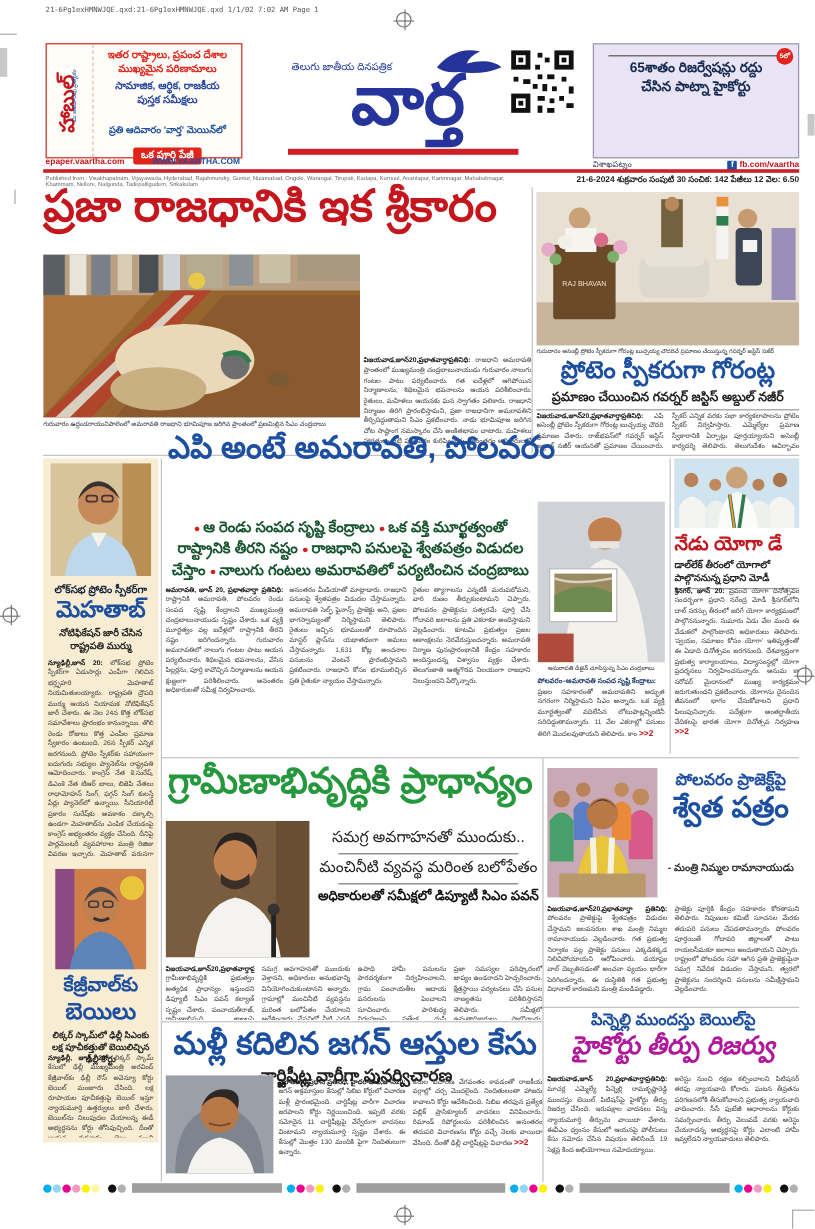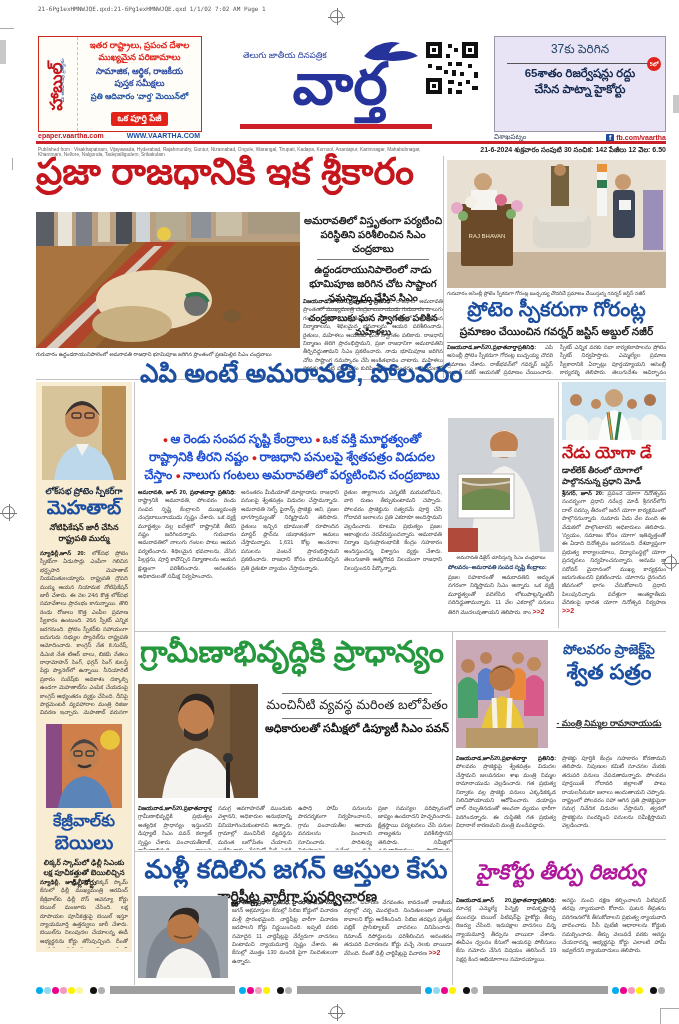--- a/index.html
+++ b/index.html
@@ -55,21 +55,21 @@
   <div class="abs" style="left:38px;top:36px;width:162px;height:94px;border:1.5px solid #d0271e;display:flex;background:#fffdf8;">
     <div style="width:38px;position:relative;border-right:1px dashed #e0b9a8;">
       <div style="position:absolute;left:-26px;top:38px;transform:rotate(-90deg);transform-origin:center;width:90px;text-align:center;font-size:17px;font-weight:bold;color:#c4161c;">హాబుల్</div>
       <div style="position:absolute;left:-12px;top:40px;transform:rotate(-90deg);transform-origin:center;width:70px;text-align:center;font-size:5px;color:#1d4fa1;font-style:italic;">మీ ఆదివారపు ప్రత్యేకం</div>
     </div>
     <div style="flex:1;text-align:center;padding-top:3px;line-height:1.35;">
       <div style="font-size:8.6px;font-weight:bold;color:#e2231a;">ఇతర రాష్ట్రాలు, ప్రపంచ దేశాల</div>
       <div style="font-size:8.6px;font-weight:bold;color:#e2231a;">ముఖ్యమైన పరిణామాలు</div>
       <div style="font-size:8.6px;font-weight:bold;color:#2847a0;margin-top:3px;">సామాజిక, ఆర్థిక, రాజకీయ</div>
       <div style="font-size:8.6px;font-weight:bold;color:#2847a0;">పుస్తక సమీక్షలు</div>
-      <div style="font-size:8px;font-weight:bold;color:#1d4fa1;margin-top:3px;">ప్రతి ఆదివారం 'వార్త' మెయిన్‌లో</div>
+      <div style="font-size:8px;font-weight:bold;color:#1d4fa1;margin-top:15px;">ప్రతి ఆదివారం 'వార్త' మెయిన్‌లో</div>
       <div style="margin-top:2px;"><span class="chip" style="font-size:8.5px;font-weight:bold;">ఒక పూర్తి పేజీ</span></div>
     </div>
   </div>
   <div class="abs" style="left:38px;top:132px;width:162px;display:flex;justify-content:space-between;">
     <span style="font-size:7px;font-weight:bold;color:#c4161c;">epaper.vaartha.com</span>
     <span style="font-size:7px;font-weight:bold;color:#1d4fa1;">WWW.VAARTHA.COM</span>
   </div>
 
   <div class="abs" style="left:243px;top:50px;font-size:8.5px;color:#2038a0;">తెలుగు జాతీయ దినపత్రిక</div>
   <svg class="abs" style="left:360px;top:36px;" width="62" height="28" viewBox="0 0 62 28">
@@ -109,21 +109,20 @@
         <rect x="6" y="42" width="8" height="8"></rect>
       </g>
     <g fill="#111">
         <rect x="8" y="8" width="4" height="4"></rect>
         <rect x="44" y="8" width="4" height="4"></rect>
         <rect x="8" y="44" width="4" height="4"></rect>
       </g>
   </svg>
 
   <div class="abs" style="left:494px;top:36px;width:172px;height:96px;background:#e9e4f5;border:1px solid #9a95a8;text-align:center;padding-top:5px;box-sizing:border-box;">
-    <div style="font-size:12px;color:#24456b;">37కు పెరిగిన</div>
     <div style="position:relative;border-top:1.5px solid #555;margin:4px 12px 3px 12px;">
       <span style="position:absolute;right:-8px;top:-7px;width:14px;height:14px;background:#e2231a;color:#fff;border-radius:50%;font-size:5.5px;line-height:14px;font-weight:bold;display:inline-block;">5లో</span>
     </div>
     <div style="font-size:11.5px;font-weight:bold;color:#13294f;">65శాతం రిజర్వేషన్లు రద్దు</div>
     <div style="font-size:11.5px;font-weight:bold;color:#13294f;">చేసిన పాట్నా హైకోర్టు</div>
   </div>
   <div class="abs" style="left:494px;top:133px;width:172px;display:flex;justify-content:space-between;align-items:center;">
     <span style="font-size:7px;color:#34435a;">విశాఖపట్నం</span>
     <span style="font-size:7px;font-weight:bold;color:#c4161c;">
       <span class="fbicon">f</span>
@@ -160,27 +159,20 @@
       <path d="M10,136 L118,34 L126,34 L22,136 Z" fill="#d8cfc0"></path>
       <ellipse cx="118" cy="88" rx="58" ry="30" fill="#ead9b8"></ellipse>
       <ellipse cx="96" cy="112" rx="40" ry="18" fill="#c9b083"></ellipse>
       <circle cx="160" cy="92" r="12" fill="#6e6e6e"></circle>
       <path d="M150,84 Q166,78 172,90" stroke="#2f7d4f" stroke-width="4" fill="none"></path>
       <ellipse cx="196" cy="104" rx="9" ry="6" fill="#7a5a34"></ellipse>
     </svg>
   </div>
   <div class="abs cap" style="left:36px;top:351px;width:266px;">గురువారం ఉద్దండరాయునిపాలెంలో అమరావతి రాజధాని భూమిపూజ జరిగిన ప్రాంతంలో ప్రణమిల్లిన సిఎం చంద్రబాబు</div>
 
-  <div class="abs ctr" style="left:303px;top:214px;width:140px;">
-    <div class="deckline" style="font-size:10px;line-height:1.4;">అమరావతిలో విస్తృతంగా పర్యటించి పరిస్థితిని పరిశీలించిన సిఎం చంద్రబాబు</div>
-    <div class="rule" style="margin:3px 14px;"></div>
-    <div class="deckline" style="font-size:10px;line-height:1.4;">ఉద్దండరాయునిపాలెంలో నాడు భూమిపూజ జరిగిన చోట సాష్టాంగ నమస్కారం చేసిన సిఎం</div>
-    <div class="rule" style="margin:3px 14px;"></div>
-    <div class="deckline" style="font-size:9.5px;">చంద్రబాబుకు ఘన స్వాగతం పలికిన మహిళలు</div>
-  </div>
   <div class="abs tiny" style="left:303px;top:297px;width:140px;height:76px;">
     <span class="dl">విజయవాడ,జూన్20,ప్రభాతవార్తాప్రతినిధి:</span>
     <span>రాజధాని అమరావతి ప్రాంతంలో ముఖ్యమంత్రి చంద్రబాబునాయుడు గురువారం నాలుగు గంటల పాటు పర్యటించారు. గత ఐదేళ్లలో ఆగిపోయిన నిర్మాణాలను, శిథిలమైన భవనాలను ఆయన పరిశీలించారు. రైతులు, మహిళలు ఆయనకు ఘన స్వాగతం పలికారు. రాజధాని నిర్మాణం తిరిగి ప్రారంభిస్తామని, ప్రజా రాజధానిగా అమరావతిని తీర్చిదిద్దుతామని సిఎం ప్రకటించారు. నాడు భూమిపూజ జరిగిన చోట సాష్టాంగ నమస్కారం చేసి అంకితభావం చాటారు. మహిళలు హారతులు పట్టి పూలవర్షం కురిపించారు. అనంతరం అధికారులతో సమీక్ష నిర్వహించి పనుల పురోగతిపై ఆరా తీశారు. మౌలిక వసతుల పనులు త్వరలో ప్రారంభమవుతాయని ఆయన</span>
     
   </div>
 
   <div class="vline" style="left:443px;top:156px;height:222px;"></div>
 
   <div class="photo" style="left:447px;top:160px;width:219px;height:128px;">
     <svg width="219" height="128" viewBox="0 0 219 128">
@@ -265,21 +257,21 @@
   <div class="abs hl-blue ctr" style="left:38px;top:812px;width:92px;font-size:16px;">కేజ్రీవాల్‌కు</div>
   <div class="abs hl-blue ctr" style="left:38px;top:832px;width:92px;font-size:19px;">బెయిలు</div>
   <div class="abs ctr" style="left:40px;top:858px;width:88px;font-size:7.3px;font-weight:bold;color:#222;line-height:1.35;">లిక్కర్ స్కామ్‌లో ఢిల్లీ సిఎంకు లక్ష పూచీకత్తుతో బెయిలిచ్చిన ఢిల్లీ కోర్టు</div>
   <div class="abs tiny" style="left:40px;top:878px;width:88px;height:70px;">
     <span class="dl">న్యూఢిల్లీ, జూన్ 20:</span>
     <span>లిక్కర్ స్కామ్ కేసులో ఢిల్లీ ముఖ్యమంత్రి అరవింద్ కేజ్రీవాల్‌కు ఢిల్లీ రౌస్ అవెన్యూ కోర్టు బెయిల్ మంజూరు చేసింది. లక్ష రూపాయల పూచీకత్తుపై బెయిల్ ఇస్తూ న్యాయమూర్తి ఉత్తర్వులు జారీ చేశారు. బెయిల్‌ను నిలుపుదల చేయాలన్న ఈడీ అభ్యర్థనను కోర్టు తోసిపుచ్చింది. దీంతో ఆయన శుక్రవారం జైలు నుంచి విడుదలయ్యే అవకాశం ఉంది. తీర్పుపై ఈడీ హైకోర్టును ఆశ్రయించనున్నట్లు తెలుస్తోంది. 80 రోజుల అనంతరం కేజ్రీవాల్ బెయిల్ మంజూరు కావడంతో ఆప్ శ్రేణులు హర్షం వ్యక్తం చేశాయి.</span>
     
   </div>
 
   <div class="abs hl-blue" style="left:140px;top:359px;width:416px;font-size:26px;line-height:1.1;">ఎపి అంటే అమరావతి, పోలవరం</div>
-  <div class="abs ctr" style="left:140px;top:431px;width:304px;font-size:12.3px;line-height:1.45;color:#1d4ed8;font-weight:bold;font-family:Liberation Serif, serif;">
+  <div class="abs ctr" style="left:140px;top:431px;width:304px;font-size:12.3px;line-height:1.45;color:#14532d;font-weight:bold;">
     <span class="bullet-item">ఆ రెండు సంపద సృష్టి కేంద్రాలు</span>
     <span class="bullet-item">ఒక వక్తి మూర్ఖత్వంతో రాష్ట్రానికి తీరని నష్టం</span>
     <span class="bullet-item">రాజధాని పనులపై శ్వేతపత్రం విడుదల చేస్తాం</span>
     <span class="bullet-item">నాలుగు గంటలు అమరావతిలో పర్యటించిన చంద్రబాబు</span>
   </div>
 
   <div class="photo" style="left:448px;top:418px;width:106px;height:134px;">
     <svg width="106" height="134" viewBox="0 0 106 134">
       <rect width="106" height="134" fill="#cfd3d8"></rect>
       <circle cx="56" cy="26" r="14" fill="#c08050"></circle>
@@ -350,20 +342,21 @@
         <rect x="92" width="28" height="114" fill="#6a4e33"></rect>
       <circle cx="58" cy="34" r="18" fill="#c08050"></circle>
       <path d="M40,30 Q44,8 62,10 Q78,12 76,32 Q72,18 58,16 Q46,16 40,30 Z" fill="#2a2422"></path>
       <path d="M46,44 Q58,56 70,44 L70,52 Q58,62 46,52 Z" fill="#3a2e28"></path>
       <path d="M24,114 Q30,70 58,64 Q90,70 96,114 Z" fill="#f4f3ef"></path>
       <rect x="88" y="78" width="4" height="36" fill="#222"></rect>
         <circle cx="90" cy="74" r="5" fill="#333"></circle>
     </svg>
   </div>
   <div class="abs ctr" style="left:262px;top:690px;width:190px;">
+    <div style="font-size:13px;color:#222;">సమగ్ర అవగాహనతో ముందుకు..</div>
     <div class="rule" style="margin:3px 20px;"></div>
     <div style="font-size:13px;color:#222;">మంచినీటి వ్యవస్థ మరింత బలోపేతం</div>
     <div class="rule" style="margin:3px 20px;"></div>
     <div style="font-size:11px;font-weight:bold;color:#111;">అధికారులతో సమీక్షలో డిప్యూటీ సిఎం పవన్</div>
   </div>
   <div class="abs tiny" style="left:138px;top:804px;width:74px;height:46px;">
     <span class="dl">విజయవాడ,జూన్20,ప్రభాతవార్తాప్రతినిధి:</span>
     <span>గ్రామీణాభివృద్ధికి ప్రభుత్వం అత్యధిక ప్రాధాన్యం ఇస్తుందని డిప్యూటీ సిఎం పవన్ కల్యాణ్ స్పష్టం చేశారు. పంచాయతీరాజ్, గ్రామీణాభివృద్ధి శాఖలపై సచివాలయంలో ఆయన సమీక్ష నిర్వహించారు. ప్రతి శాఖపై సమగ్ర అధ్యయనం చేస్తున్నానని తెలిపారు.</span>
   </div>
   <div class="abs tiny" style="left:218px;top:804px;width:74px;height:46px;">
@@ -393,22 +386,22 @@
           <path d="M54,34 Q62,22 70,34 L70,60 L54,60 Z" fill="#e88a3a"></path>
       </g>
       <circle cx="46" cy="38" r="13" fill="#b97848"></circle>
       <path d="M34,34 Q46,20 58,34 Q52,26 46,26 Q40,26 34,34 Z" fill="#3c3430"></path>
       <path d="M22,108 Q28,60 46,56 Q66,60 72,108 Z" fill="#e8c53a"></path>
       <path d="M38,58 L40,108 M54,58 L52,108" stroke="#f6f2e2" stroke-width="5" fill="none"></path>
       <rect x="10" y="88" width="72" height="20" fill="#b89a6a"></rect>
     </svg>
   </div>
   <div class="abs hl-blue ctr" style="left:552px;top:642px;width:114px;font-size:13.5px;text-align:center;">పోలవరం ప్రాజెక్ట్‌పై</div>
-  <div class="abs hl-blue ctr" style="left:552px;top:660px;width:114px;font-size:21px;">శ్వేత పత్రం</div>
-  <div class="abs ctr" style="left:552px;top:718px;width:114px;font-size:8.6px;font-weight:bold;color:#333;text-decoration:underline;">- మంత్రి నిమ్మల రామానాయుడు</div>
+  <div class="abs hl-blue ctr" style="left:552px;top:660px;width:114px;font-size:24px;">శ్వేత పత్రం</div>
+  <div class="abs ctr" style="left:552px;top:718px;width:114px;font-size:8.6px;font-weight:bold;color:#333;">- మంత్రి నిమ్మల రామానాయుడు</div>
   <div class="abs tiny" style="left:456px;top:754px;width:100px;height:94px;">
     <span class="dl">విజయవాడ,జూన్20,ప్రభాతవార్తా ప్రతినిధి:</span>
     <span>పోలవరం ప్రాజెక్టుపై శ్వేతపత్రం విడుదల చేస్తామని జలవనరుల శాఖ మంత్రి నిమ్మల రామానాయుడు వెల్లడించారు. గత ప్రభుత్వ నిర్వాకం వల్ల ప్రాజెక్టు పనులు ఎక్కడికక్కడ నిలిచిపోయాయని ఆరోపించారు. డయాఫ్రం వాల్ దెబ్బతినడంతో అంచనా వ్యయం భారీగా పెరిగిందన్నారు. ఈ దుస్థితికి గత ప్రభుత్వ విధానాలే కారణమని మంత్రి మండిపడ్డారు.</span>
   </div>
   <div class="abs tiny" style="left:562px;top:754px;width:104px;height:94px;">
     <span>ప్రాజెక్టు పూర్తికి కేంద్రం సహకారం కోరతామని తెలిపారు. నిపుణుల కమిటీ సూచనల మేరకు తదుపరి పనులు చేపడతామన్నారు. పోలవరం పూర్తయితే గోదావరి జిల్లాలతో పాటు రాయలసీమకూ జలాలు అందుతాయని చెప్పారు. రాష్ట్రంలో పోలవరం సహా ఆగిన ప్రతి ప్రాజెక్టుపైనా సమగ్ర నివేదిక విడుదల చేస్తామని, త్వరలో ప్రాజెక్టును సందర్శించి పనులను సమీక్షిస్తామని వెల్లడించారు.</span>
   </div>
 
   <div class="hline" style="left:134px;top:851px;width:318px;"></div>
   <div class="hline" style="left:452px;top:839px;width:214px;"></div>
@@ -427,20 +420,21 @@
   </div>
   <div class="abs tiny" style="left:232px;top:898px;width:106px;height:84px;">
     <span class="dl">ప్రభాతవార్త ప్రధాన ప్రతినిధి, హైదరాబాద్,జూన్20:</span>
     <span>జగన్ అక్రమాస్తుల కేసుల్లో సిబిఐ కోర్టులో విచారణ మళ్లీ ప్రారంభమైంది. చార్జిషీట్ల వారీగా విచారణ జరపాలని కోర్టు నిర్ణయించింది. ఇప్పటి వరకు నమోదైన 11 చార్జిషీట్లపై వేర్వేరుగా వాదనలు వింటామని న్యాయమూర్తి స్పష్టం చేశారు. ఈ కేసుల్లో మొత్తం 130 మందికి పైగా నిందితులుగా ఉన్నారు.</span>
   </div>
   <div class="abs tiny" style="left:344px;top:898px;width:108px;height:84px;">
     <span>కేసుల విచారణ వేగవంతం కావడంతో రాజకీయ వర్గాల్లో చర్చ మొదలైంది. నిందితులంతా హాజరు కావాలని కోర్టు ఆదేశించింది. సిబిఐ తరఫున ప్రత్యేక పబ్లిక్ ప్రాసిక్యూటర్ వాదనలు వినిపించారు. రిమాండ్ రిపోర్టులను పరిశీలించిన అనంతరం తదుపరి విచారణను కోర్టు వచ్చే నెలకు వాయిదా వేసింది. దీంతో ఢిల్లీ చార్జిషీట్లపై విచారణ</span>
     <span class="cont">&gt;&gt;2</span>
   </div>
 
+  <div class="abs hl-blue ctr" style="left:456px;top:842px;width:210px;font-size:13.5px;">పిన్నెల్లి ముందస్తు బెయిల్‌పై</div>
   <div class="abs hl-mag ctr" style="left:456px;top:860px;width:210px;font-size:21px;">హైకోర్టు తీర్పు రిజర్వు</div>
   <div class="abs tiny" style="left:456px;top:896px;width:100px;height:88px;">
     <span class="dl">విజయవాడ,జూన్ 20,ప్రభాతవార్తాప్రతినిధి:</span>
     <span>మాచర్ల ఎమ్మెల్యే పిన్నెల్లి రామకృష్ణారెడ్డి ముందస్తు బెయిల్ పిటిషన్‌పై హైకోర్టు తీర్పు రిజర్వు చేసింది. ఇరుపక్షాల వాదనలు విన్న న్యాయమూర్తి తీర్పును వాయిదా వేశారు. ఈవీఎం ధ్వంసం కేసులో ఆయనపై పోలీసులు కేసు నమోదు చేసిన విషయం తెలిసిందే. 19 సెక్షన్ల కింద అభియోగాలు నమోదయ్యాయి.</span>
   </div>
   <div class="abs tiny" style="left:562px;top:896px;width:104px;height:88px;">
     <span>అరెస్టు నుంచి రక్షణ కల్పించాలని పిటిషనర్ తరఫు న్యాయవాది కోరారు. ఘటన తీవ్రతను పరిగణనలోకి తీసుకోవాలని ప్రభుత్వ న్యాయవాది వాదించారు. సీసీ ఫుటేజీ ఆధారాలను కోర్టుకు సమర్పించారు. తీర్పు వెలువడే వరకు అరెస్టు చేయరాదన్న అభ్యర్థనపై కోర్టు ఎలాంటి హామీ ఇవ్వలేదని న్యాయవాదులు తెలిపారు.</span>
   </div>
 
   <div class="abs cbar" style="left:36px;top:986px;width:630px;height:8px;">

